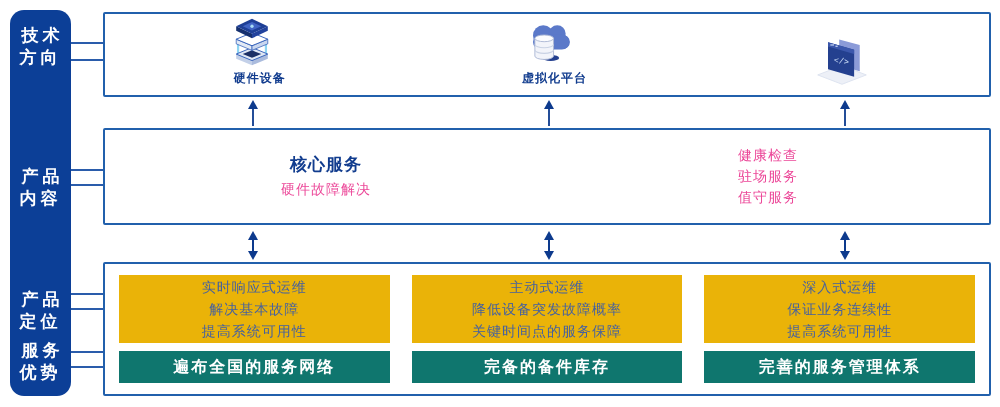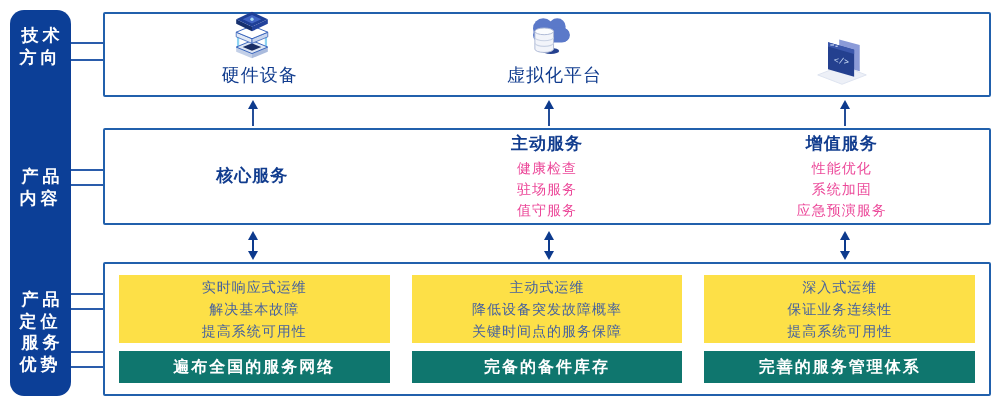--- a/index.html
+++ b/index.html
@@ -6,46 +6,46 @@
   html,body { background:#ffffff; }
   body { font-family:"Liberation Sans","DejaVu Sans",sans-serif; }
   .stage { position:relative; width:1000px; height:407px; background:#ffffff; overflow:hidden; }
 
   
   .sidebar { position:absolute; left:10px; top:10px; width:61px; height:386px;
              background:#0C3F97; border-radius:14px; }
   .side-label { position:absolute; left:0; width:61px; text-align:center;
                 color:#ffffff; font-weight:700; font-size:17px; line-height:22px;
                 letter-spacing:4px; text-indent:4px; white-space:pre-line; }
-  .sl-0 { top:15px; } .sl-1 { top:156px; } .sl-2 { top:279px; } .sl-3 { top:322px; }
+  .sl-0 { top:15px; } .sl-1 { top:156px; } .sl-2 { top:279px; } .sl-3 { top:330px; }
 
   
   .conn { position:absolute; left:71px; width:34px; height:2px; background:#2A5CAB; }
 
   
   .frame { position:absolute; left:103px; width:888px; background:#ffffff;
            border:2px solid #2160AC; border-radius:2px; }
   .frame-top    { top:12px;  height:85px;  display:flex; }
   .frame-mid    { top:128px; height:97px;  display:flex; }
   .frame-bottom { top:262px; height:134px; display:flex; gap:22px; padding:11px 14px; }
 
   
   .tech-col { flex:1; display:flex; flex-direction:column; align-items:center;
               justify-content:flex-end; padding-bottom:8px; }
   .tech-icon { height:54px; display:flex; align-items:flex-end; justify-content:center; margin-bottom:2px; }
-  .tech-label { font-size:18px; font-weight:400; color:#113C8E; letter-spacing:1px;margin-left:15px; }
+  .tech-label { font-size:12px; font-weight:700; color:#113C8E; letter-spacing:1px;margin-left:15px; }
 
   
   .svc-col { flex:1; display:flex; flex-direction:column; align-items:center; justify-content:center; }
   .svc-title { font-size:17px; font-weight:700; color:#113C8E; letter-spacing:1px; margin-bottom:3px; }
   .svc-item { font-size:14px; color:#ec4899; line-height:21px; letter-spacing:1px; }
 
   
   .pos-col { flex:1; display:flex; flex-direction:column; }
-  .pos-panel { flex:1; background:#fde047; display:flex; align-items:center; justify-content:center;
+  .pos-panel { flex:1; background:#eab308; display:flex; align-items:center; justify-content:center;
                text-align:center; font-size:14px; color:#46619F; line-height:22px;
                letter-spacing:1px; white-space:pre-line; }
   .adv-bar { height:32px; margin-top:8px; background:#0f766e; color:#ffffff;
              font-size:16px; font-weight:700; letter-spacing:2px;
              display:flex; align-items:center; justify-content:center; }
 
   
   .arrow { position:absolute; width:14px; }
   .ar-up { top:100px; height:26px; }
   .ar-du { top:231px; height:29px; }
@@ -144,35 +144,29 @@
   </svg>
   <svg class="arrow ar-up ax-2" viewBox="0 0 14 26">
     <polygon points="7,0 12,9 2,9" fill="#0D3A8D"></polygon>
       <rect x="6.1" y="7" width="1.8" height="19" fill="#0D3A8D"></rect>
   </svg>
 
   <div class="frame frame-mid">
 
     <div class="svc-col">
       <div class="svc-title">核心服务</div>
+      <div class="svc-item">硬件故障解决</div>
     </div>
 
     <div class="svc-col">
-      <div class="svc-title">主动服务</div>
       <div class="svc-item">健康检查</div>
       <div class="svc-item">驻场服务</div>
       <div class="svc-item">值守服务</div>
     </div>
 
-    <div class="svc-col">
-      <div class="svc-title">增值服务</div>
-      <div class="svc-item">性能优化</div>
-      <div class="svc-item">系统加固</div>
-      <div class="svc-item">应急预演服务</div>
-    </div>
   </div>
 
   <svg class="arrow ar-du ax-0" viewBox="0 0 14 29">
     <polygon points="7,0 12,9 2,9" fill="#0D3A8D"></polygon>
       <polygon points="7,29 12,20 2,20" fill="#0D3A8D"></polygon>
       <rect x="6" y="7.5" width="2" height="14" fill="#0D3A8D"></rect>
   </svg>
   <svg class="arrow ar-du ax-1" viewBox="0 0 14 29">
     <polygon points="7,0 12,9 2,9" fill="#0D3A8D"></polygon>
       <polygon points="7,29 12,20 2,20" fill="#0D3A8D"></polygon>

